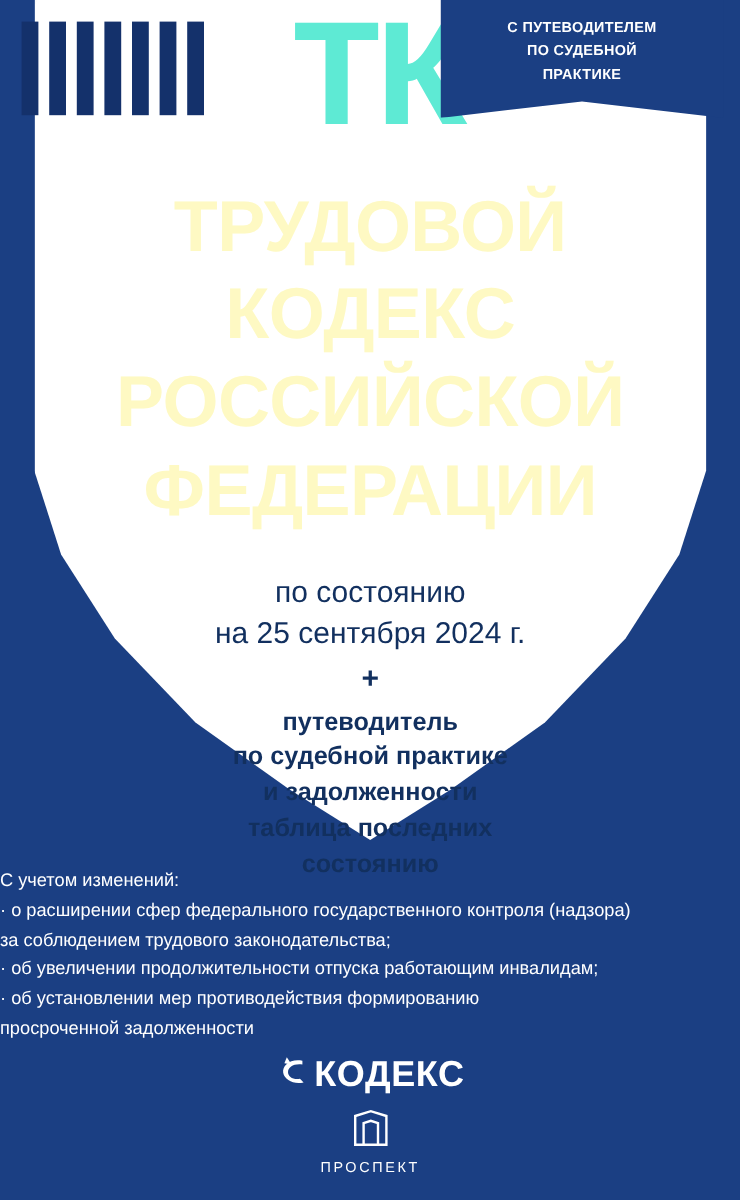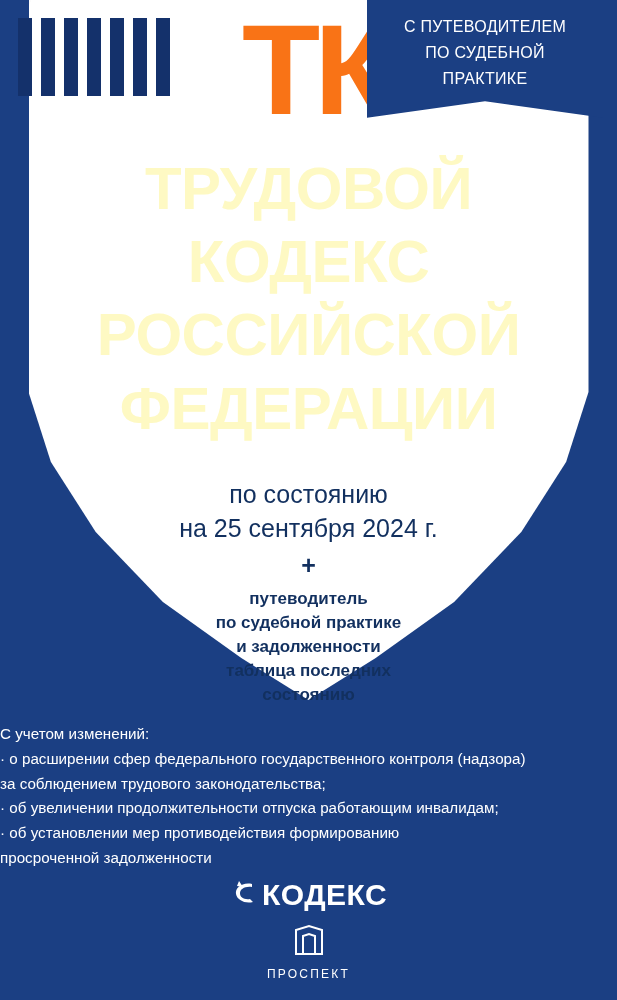--- a/index.html
+++ b/index.html
@@ -65,44 +65,44 @@
     display: block;
     width: 14px;
     height: 100%;
     background: #14316b;
   }
   .tk-bars span.b2 { height: 78px; }
   .tk-letters {
     position: absolute;
     top: -6px;
     left: 228px;
-    font-family: Liberation Sans, sans-serif;
+    font-family: Liberation Mono, monospace;
     font-weight: bold;
     font-size: 128px;
     line-height: 1;
     letter-spacing: -6px;
-    color: #f97316;
+    color: #5eead4;
   }
 
   
   .ribbon {
     position: absolute;
     top: 0;
     right: 14px;
     width: 236px;
     background: #1b3f83;
     color: #ffffff;
     text-align: center;
     padding: 14px 8px 26px 8px;
     clip-path: polygon(0 0, 100% 0, 100% 100%, 50% 86%, 0 100%);
     box-sizing: border-box;
   }
   .ribbon div {
-    font-weight: normal;
-    font-size: 16px;
+    font-weight: bold;
+    font-size: 12px;
     line-height: 1.62;
     letter-spacing: 0.3px;
   }
 
   
   .title-block {
     position: absolute;
     top: 152px;
     left: 0;
     right: 0;
@@ -131,21 +131,21 @@
     line-height: 1.34;
   }
   .plus {
     font-weight: bold;
     font-size: 25px;
     line-height: 1.5;
     margin: 2px 0 2px;
   }
   .guide-block {
     font-weight: bold;
-    font-size: 17px;
+    font-size: 21px;
     line-height: 1.42;
     color: #12305f;
   }
 
   
   .notes {
     position: absolute;
     top: 722px;
     left: 0;
     right: 0;

